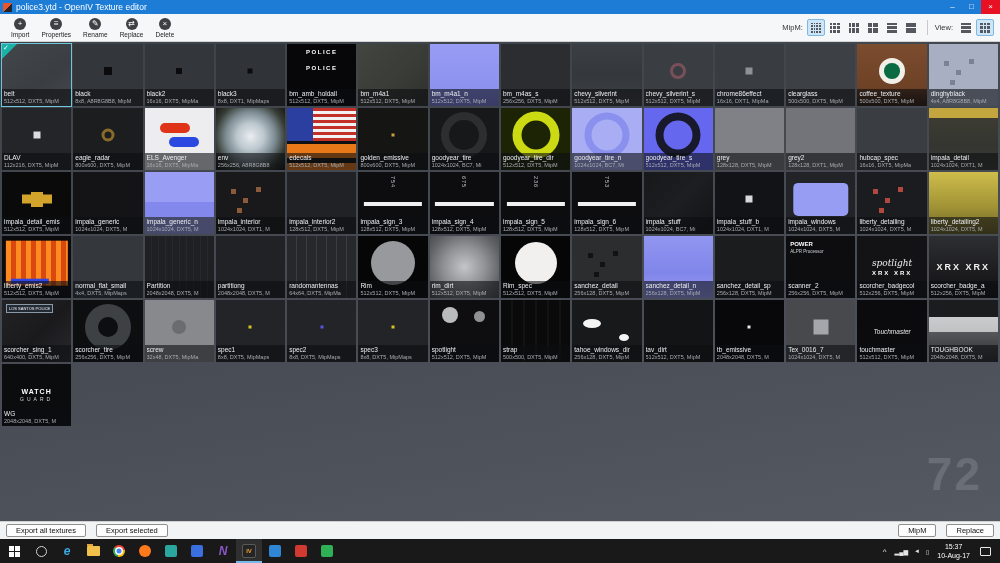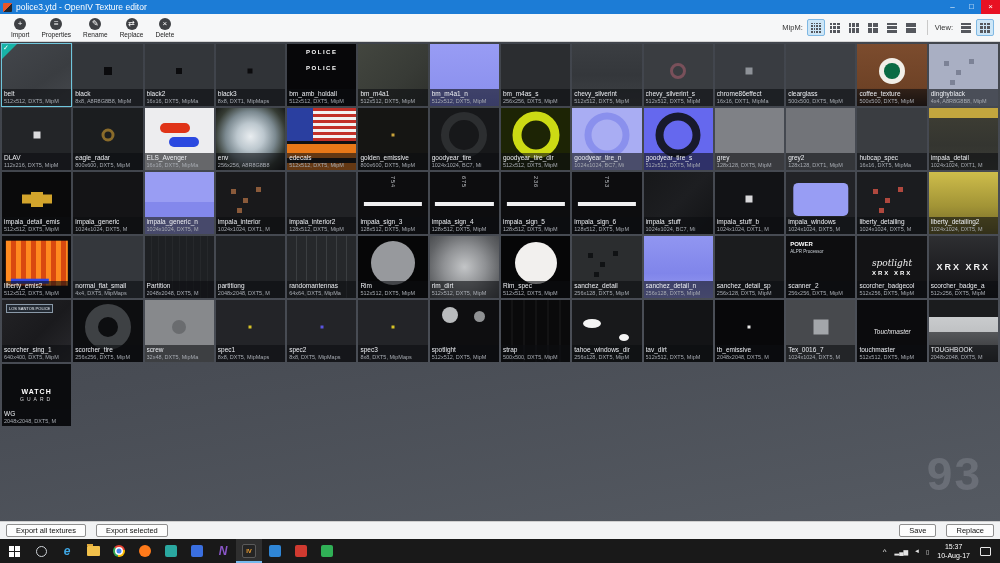--- a/index.html
+++ b/index.html
@@ -880,28 +880,28 @@
             <div class="line">WATCH</div>
             <div class="line">GUARD</div>
           </div>
         </div>
         <div class="caption">
           <div class="cap-name">WG</div>
           <div class="cap-info">2048x2048, DXT5, M</div>
         </div>
       </div>
     </div>
-  <div class="watermark">93</div>
+  <div class="watermark">72</div>
 </div>
 
 <div class="footer">
   <div class="fbtn">Export all textures</div>
   <div class="fbtn">Export selected</div>
   <div class="fspacer"></div>
-  <div class="fbtn">Save</div>
+  <div class="fbtn">MipM</div>
   <div class="fbtn">Replace</div>
 </div>
 
 <div class="taskbar">
   <div class="start">
     <div class="winlogo">
         <div></div>
         <div></div>
         <div></div>
         <div></div>

